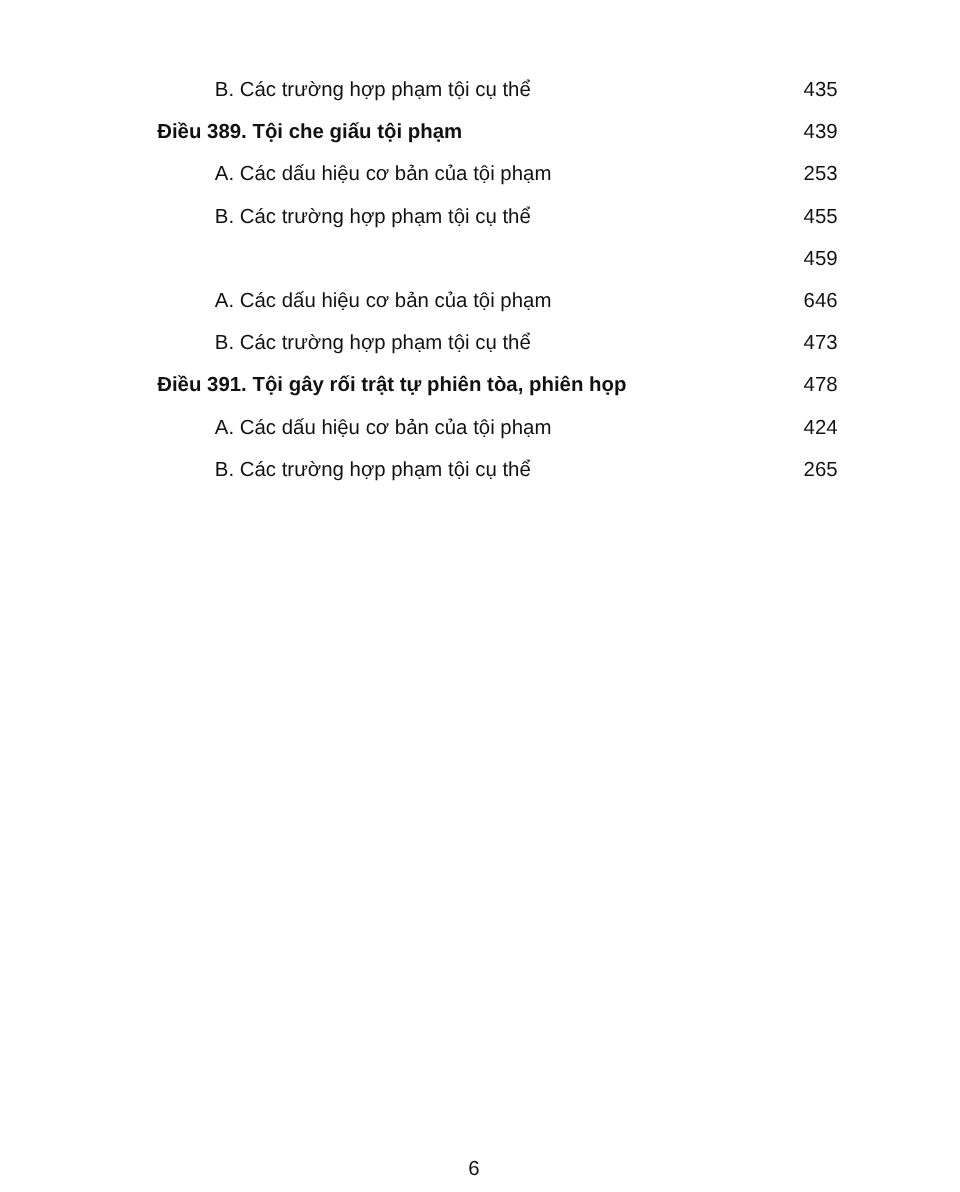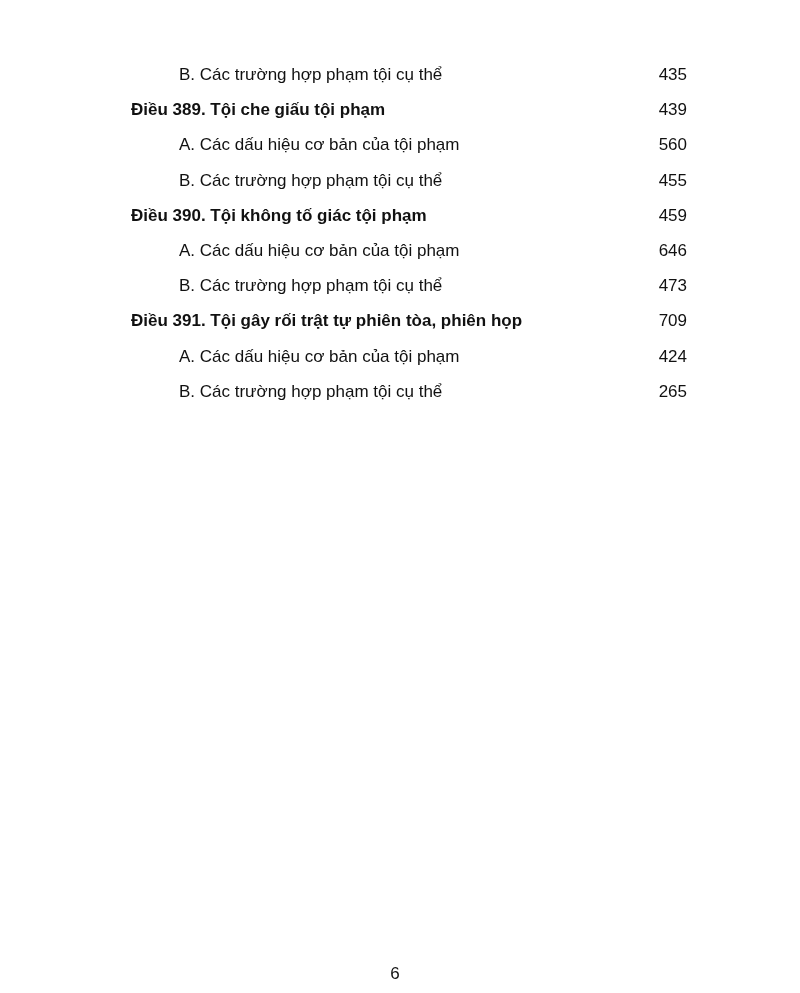--- a/index.html
+++ b/index.html
@@ -1,61 +1,60 @@
 <!DOCTYPE html>
 <html><head>
 <meta charset="utf-8">
 <style>
   html, body { margin: 0; padding: 0; background: #ffffff; }
   body { width: 800px; height: 993px; position: relative; overflow: hidden;
          font-family: "Liberation Sans", sans-serif; color: #111111; }
   .toc { position: absolute; left: 0; top: 63px; width: 800px; padding-left: 28px; }
   .row { position: relative; height: 35.2px; font-size: 17px; line-height: 24px; }
   .row .title { position: absolute; top: 0; white-space: nowrap; }
-  .row .page { position: absolute; right: 141px; top: 0; text-align: center; }
+  .row .page { position: absolute; right: 130px; top: 0; text-align: center; }
   .row.article .title { left: 103px; font-weight: bold; }
   .row.article .page { font-weight: normal; }
   .row.section .title { left: 151px; }
   .page-number { position: absolute; top: 964px; left: 0; width: 790px; text-align: center; font-size: 17px; }
 </style>
 </head>
 <body>
 
 <div class="toc">
   <div class="row section">
     <span class="title">B. Các trường hợp phạm tội cụ thể</span>
     <span class="page">435</span>
   </div>
   <div class="row article">
     <span class="title">Điều 389. Tội che giấu tội phạm</span>
     <span class="page">439</span>
   </div>
   <div class="row section">
     <span class="title">A. Các dấu hiệu cơ bản của tội phạm</span>
-    <span class="page">560</span>
+    <span class="page">253</span>
   </div>
   <div class="row section">
     <span class="title">B. Các trường hợp phạm tội cụ thể</span>
     <span class="page">455</span>
   </div>
   <div class="row article">
-    <span class="title">Điều 390. Tội không tố giác tội phạm</span>
     <span class="page">459</span>
   </div>
   <div class="row section">
     <span class="title">A. Các dấu hiệu cơ bản của tội phạm</span>
     <span class="page">646</span>
   </div>
   <div class="row section">
     <span class="title">B. Các trường hợp phạm tội cụ thể</span>
     <span class="page">473</span>
   </div>
   <div class="row article">
     <span class="title">Điều 391. Tội gây rối trật tự phiên tòa, phiên họp</span>
-    <span class="page">709</span>
+    <span class="page">478</span>
   </div>
   <div class="row section">
     <span class="title">A. Các dấu hiệu cơ bản của tội phạm</span>
     <span class="page">424</span>
   </div>
   <div class="row section">
     <span class="title">B. Các trường hợp phạm tội cụ thể</span>
     <span class="page">265</span>
   </div>
 </div>

